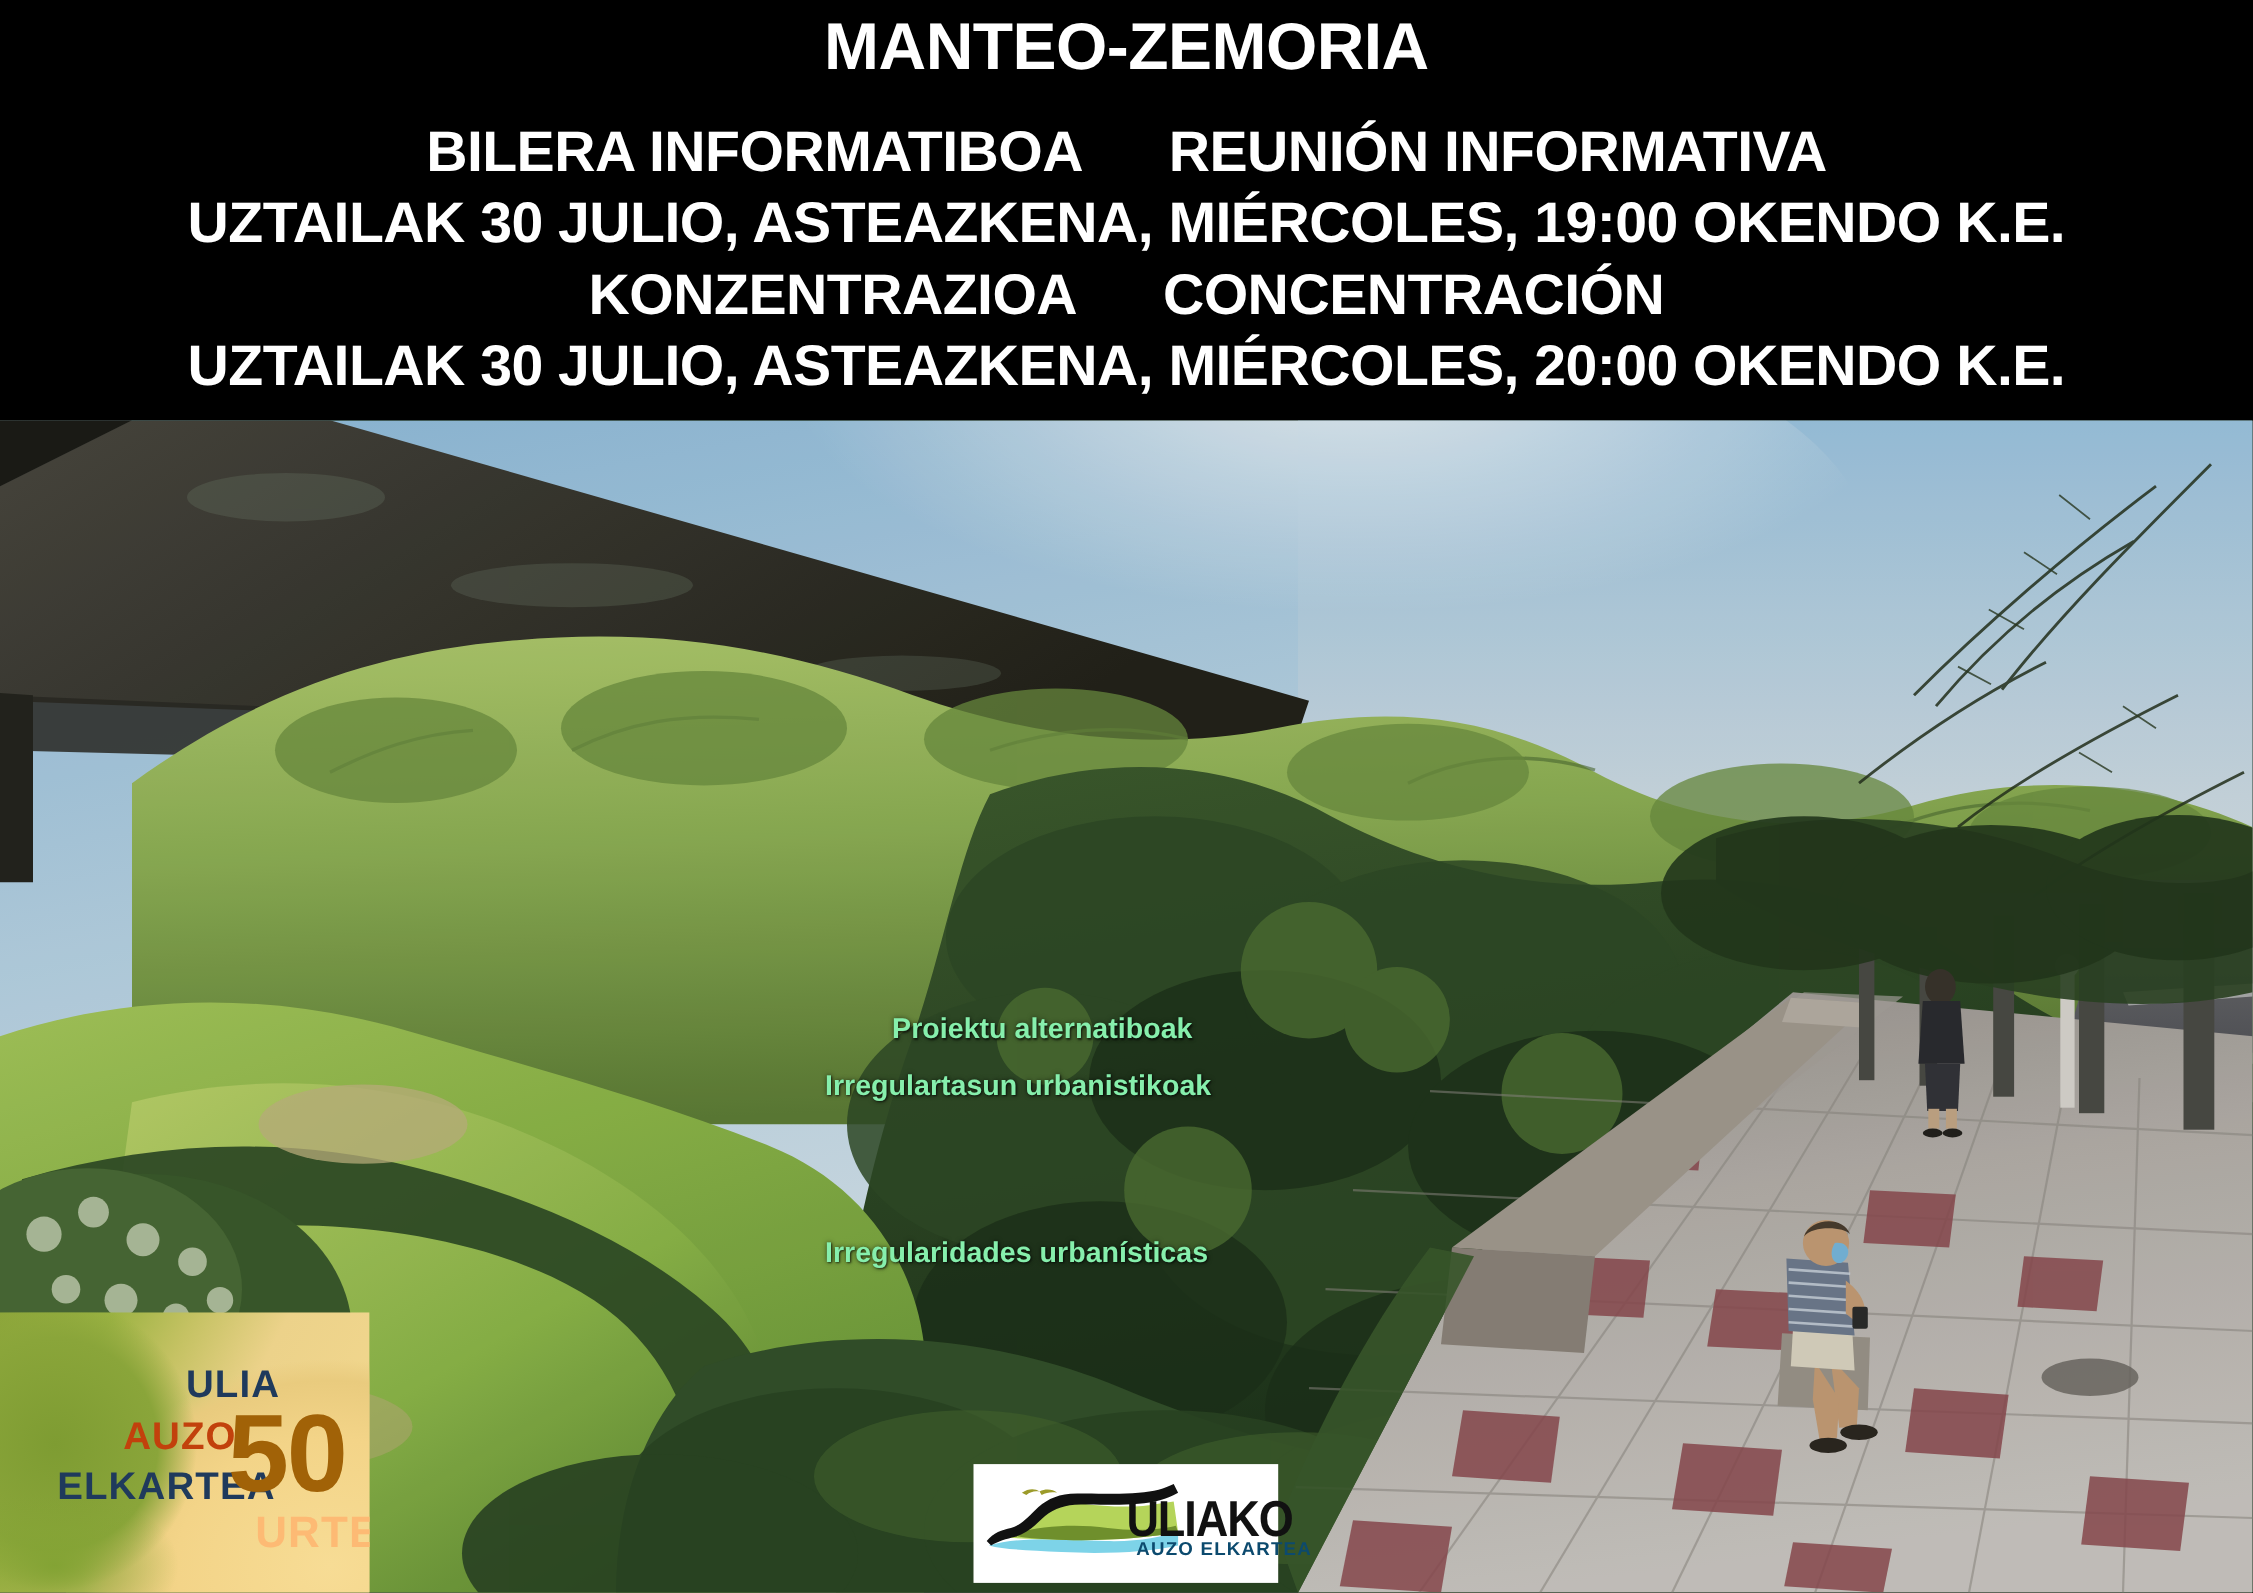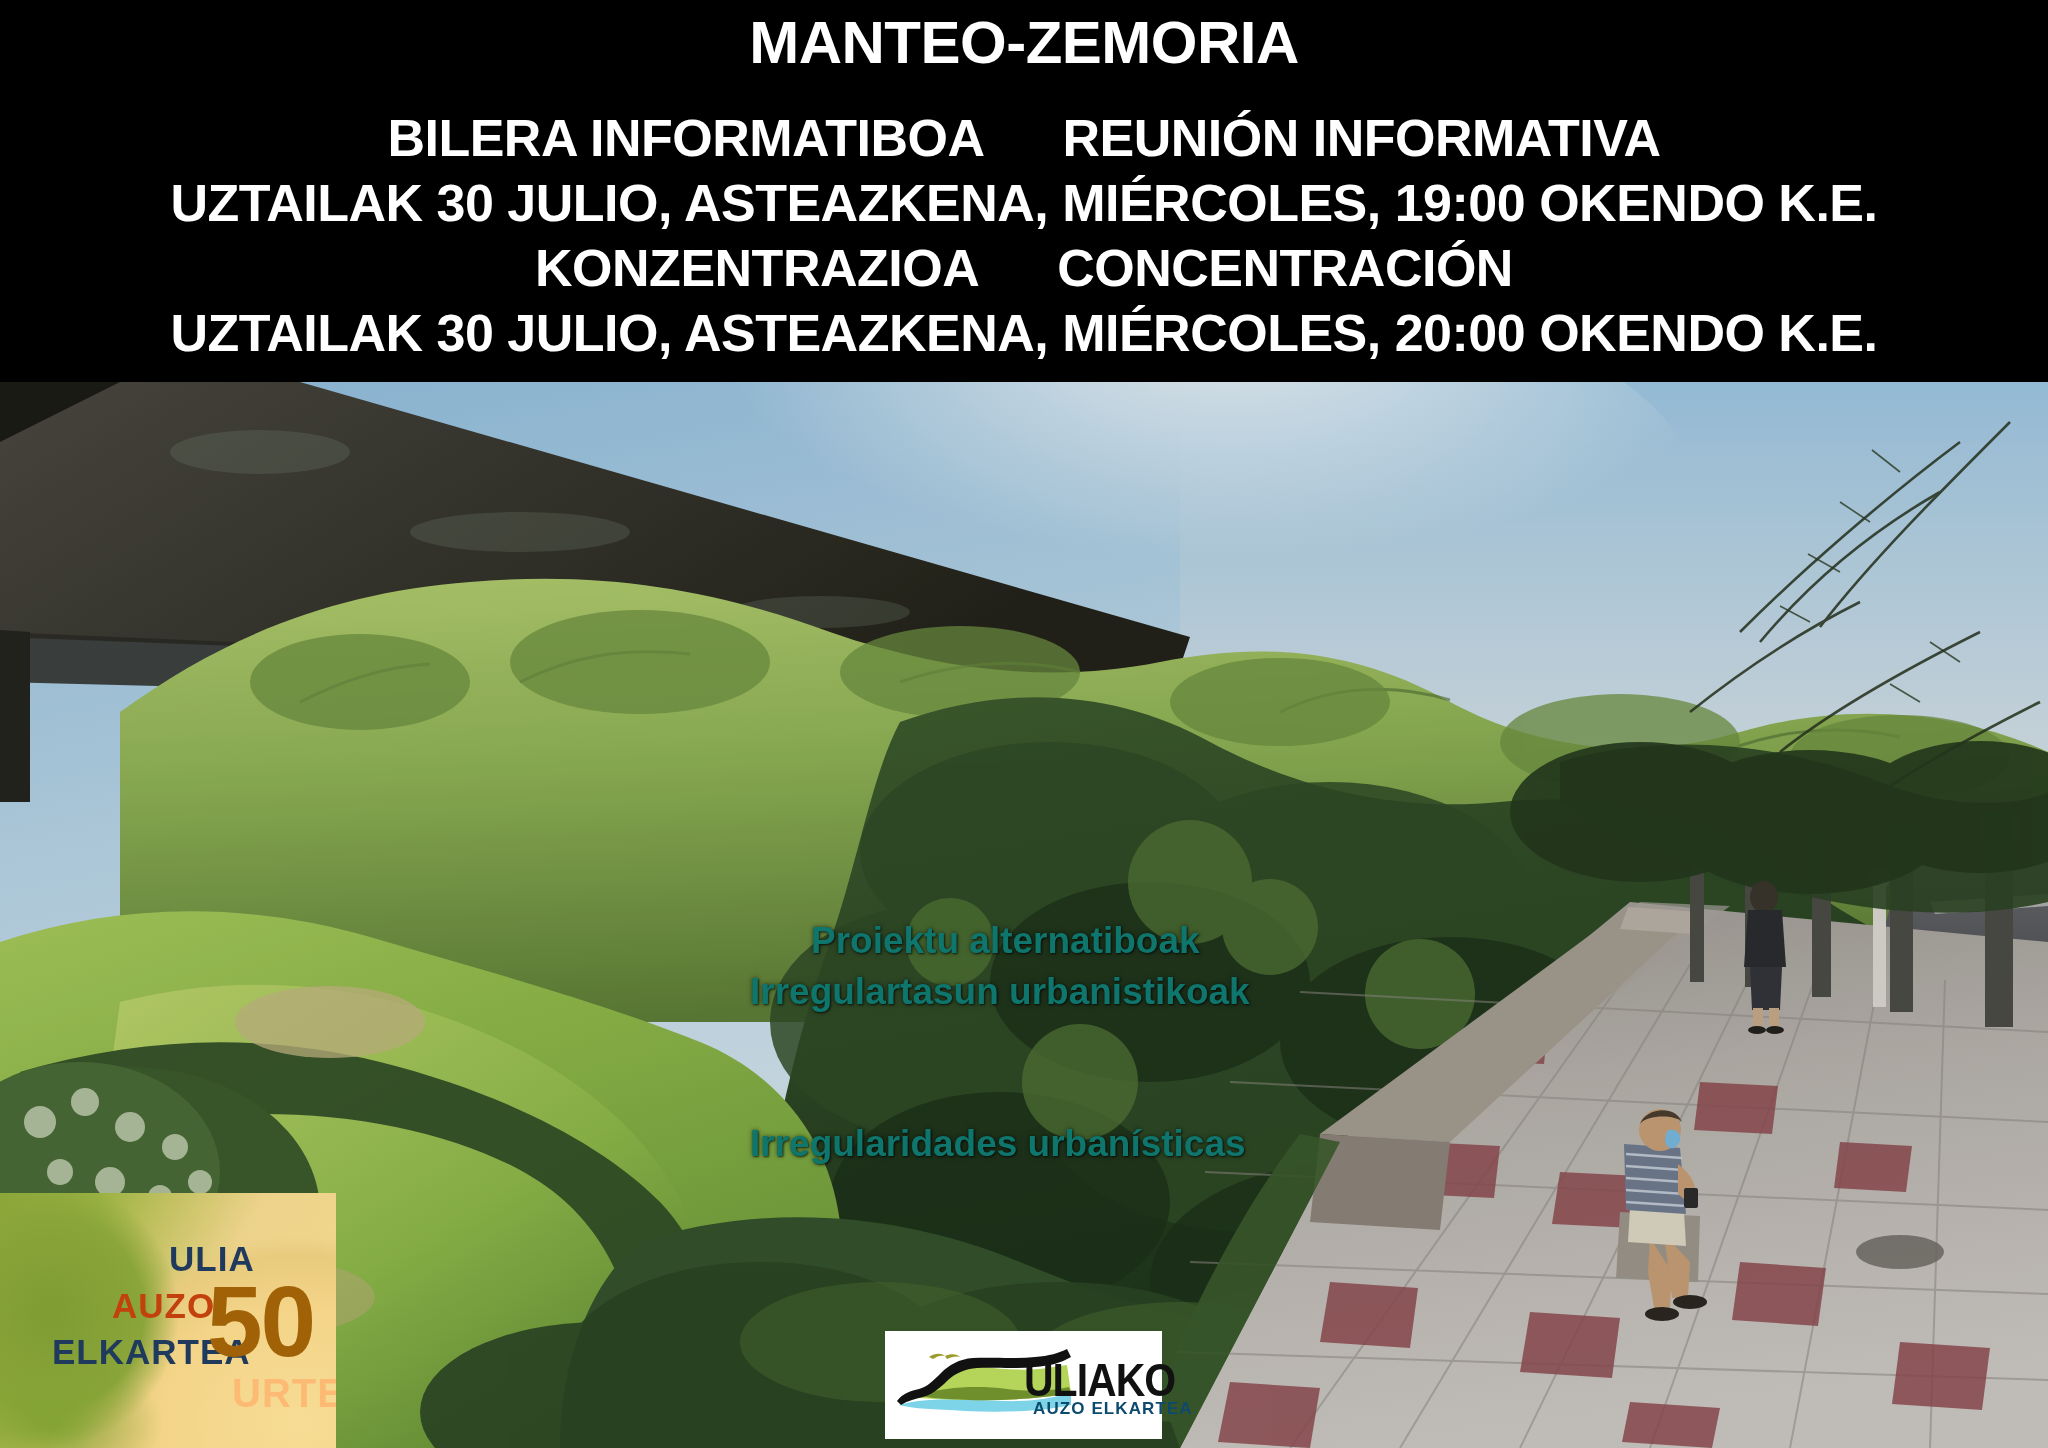--- a/index.html
+++ b/index.html
@@ -51,23 +51,23 @@
     height:1066px;
     overflow:hidden;
     background:#2c4a22;
     z-index:10;
   }
   #photo svg{ display:block; width:2048px; height:1066px; }
 
   
   .ov{
     position:absolute;
-    color:#0f766e;
+    color:#86efac;
     font-weight:bold;
-    font-size:37px;
+    font-size:26px;
     white-space:nowrap;
     text-shadow:0 0 5px rgba(0,0,0,.55), 1px 1px 2px rgba(0,0,0,.6);
     font-family:"Liberation Sans", sans-serif;
     z-index:30;
   }
   #ov-eu1{ left:811px; top:920px; }
   #ov-eu2{ left:750px; top:971px; }
   #ov-es1{ left:812px; top:1072px; }
   #ov-es2{ left:750px; top:1123px; }
 

